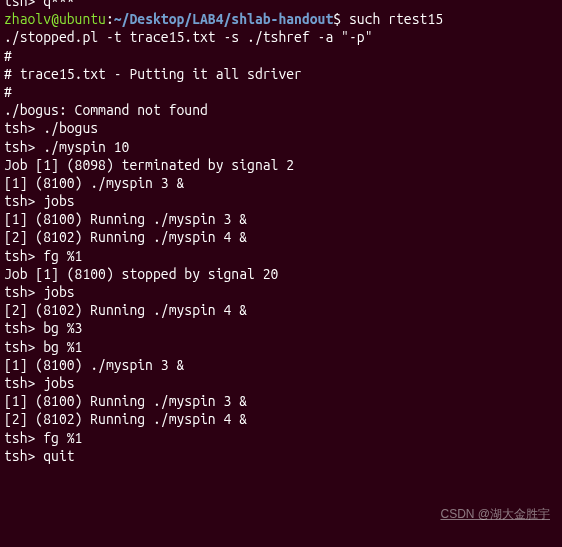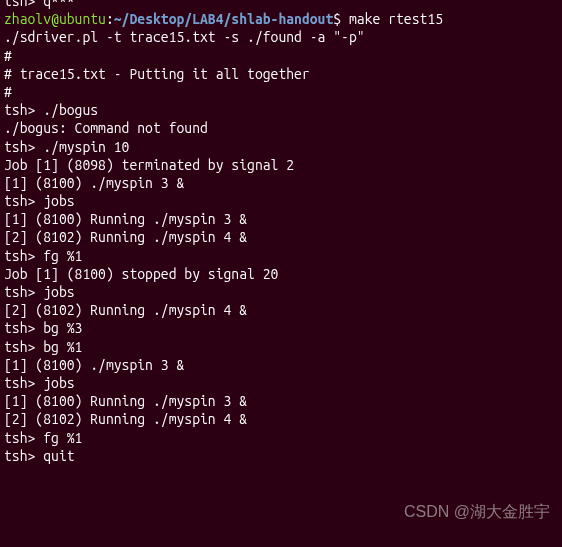--- a/index.html
+++ b/index.html
@@ -33,40 +33,41 @@
       text-align: right;
     }
     .white-text {
       color: #ffffff;
     }
     .watermark {
       position: absolute;
       bottom: 24px;
       right: 12px;
       color: rgba(220, 220, 220, 0.55);
-      font-size: 16px;
+      font-size: 12px;
       font-family: sans-serif;
       pointer-events: none;
+      text-decoration: underline;
     }
     .partial-top {
       margin-top: -10px;
     }
   </style>
 </head>
 <body>
 
 <div>
   <div class="terminal-line partial-top">tsh&gt; q***</div>
-  <div class="terminal-line"><span class="prompt-user">zhaolv@ubuntu</span><span class="white-text">:</span><span class="prompt-path">~/Desktop/LAB4/shlab-handout</span><span class="white-text">$ </span><span class="white-text">make rtest15</span></div>
-  <div class="terminal-line">./sdriver.pl -t trace15.txt -s ./found -a "-p"</div>
+  <div class="terminal-line"><span class="prompt-user">zhaolv@ubuntu</span><span class="white-text">:</span><span class="prompt-path">~/Desktop/LAB4/shlab-handout</span><span class="white-text">$ </span><span class="white-text">such rtest15</span></div>
+  <div class="terminal-line">./stopped.pl -t trace15.txt -s ./tshref -a "-p"</div>
   <div class="terminal-line">#</div>
-  <div class="terminal-line"># trace15.txt - Putting it all together</div>
+  <div class="terminal-line"># trace15.txt - Putting it all sdriver</div>
   <div class="terminal-line">#</div>
+  <div class="terminal-line">./bogus: Command not found</div>
   <div class="terminal-line">tsh&gt; ./bogus</div>
-  <div class="terminal-line">./bogus: Command not found</div>
   <div class="terminal-line">tsh&gt; ./myspin 10</div>
   <div class="terminal-line">Job [1] (8098) terminated by signal 2</div>
   <div class="terminal-line">[1] (8100) ./myspin 3 &amp;</div>
   <div class="terminal-line">tsh&gt; jobs</div>
   <div class="terminal-line">[1] (8100) Running ./myspin 3 &amp;</div>
   <div class="terminal-line">[2] (8102) Running ./myspin 4 &amp;</div>
   <div class="terminal-line">tsh&gt; fg %1</div>
   <div class="terminal-line">Job [1] (8100) stopped by signal 20</div>
   <div class="terminal-line">tsh&gt; jobs</div>
   <div class="terminal-line">[2] (8102) Running ./myspin 4 &amp;</div>

